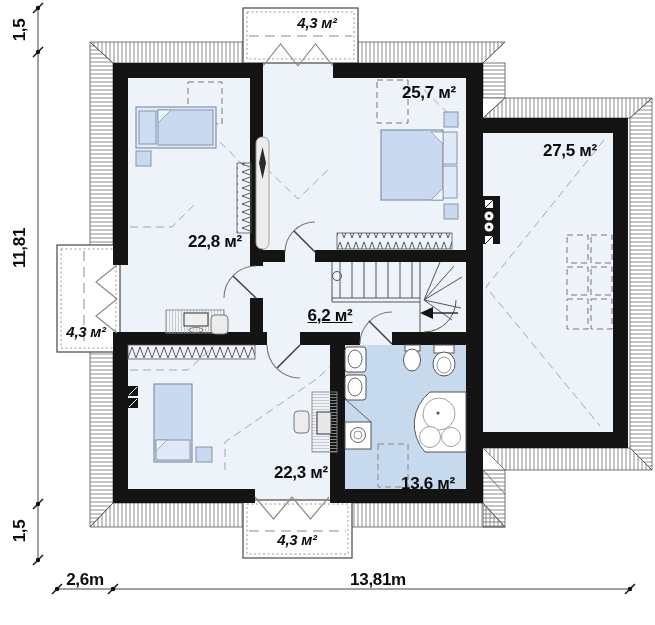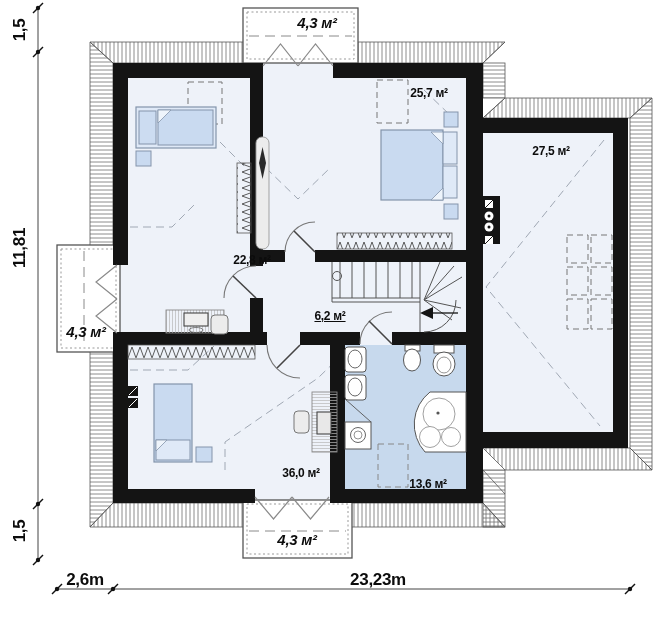--- a/index.html
+++ b/index.html
@@ -1,19 +1,19 @@
 <!DOCTYPE html>
 <html><head>
 <meta charset="utf-8">
 <style>
   html,body{margin:0;padding:0;background:#ffffff;}
   .stage{position:relative;width:655px;height:625px;background:#ffffff;overflow:hidden;
          font-family:"Liberation Sans",sans-serif;}
   .plan-svg{position:absolute;left:0;top:0;}
-  .lbl{position:absolute;transform:translate(-50%,-50%);font-weight:700;font-size:12px;
+  .lbl{position:absolute;transform:translate(-50%,-50%);font-weight:700;font-size:17px;
        color:#0c0c0c;white-space:nowrap;letter-spacing:-0.3px;}
   .lbl.dim{font-size:17px;}
   .lbl.rot{transform:translate(-50%,-50%) rotate(-90deg);}
   .lbl.small{font-size:15px;font-style:italic;}
 </style>
 </head>
 <body>
 
 <div class="stage">
 
@@ -261,30 +261,30 @@
       <line x1="52" y1="594" x2="62" y2="584"></line>
       <line x1="108" y1="594" x2="118" y2="584"></line>
       <line x1="625" y1="594" x2="635" y2="584"></line>
     </g>
     <circle cx="57" cy="589" r="2.2" fill="#111"></circle>
     <circle cx="113" cy="589" r="2.2" fill="#111"></circle>
     <circle cx="630" cy="589" r="2.2" fill="#111"></circle>
   </g>
 </svg>
 
-<div class="lbl" style="left:215px;top:260px;margin-left:37px;">22,8 м²</div>
+<div class="lbl" style="left:215px;top:242px;">22,8 м²</div>
 <div class="lbl" style="left:429px;top:93px;">25,7 м²</div>
-<div class="lbl" style="left:551px;top:151px;">27,5 м²</div>
+<div class="lbl" style="left:570px;top:151px;">27,5 м²</div>
 <div class="lbl" style="left:330px;top:316px;text-decoration:underline;">6,2 м²</div>
-<div class="lbl" style="left:301px;top:473px;">36,0 м²</div>
+<div class="lbl" style="left:301px;top:473px;">22,3 м²</div>
 <div class="lbl" style="left:428px;top:484px;">13,6 м²</div>
 
 <div class="lbl small" style="left:317px;top:22px;">4,3 м²</div>
 <div class="lbl small" style="left:86px;top:331px;">4,3 м²</div>
 <div class="lbl small" style="left:297px;top:539px;">4,3 м²</div>
 
 <div class="lbl dim rot" style="left:20px;top:30px;">1,5</div>
 <div class="lbl dim rot" style="left:20px;top:248px;">11,81</div>
 <div class="lbl dim rot" style="left:20px;top:531px;">1,5</div>
 <div class="lbl dim" style="left:85px;top:580px;">2,6m</div>
-<div class="lbl dim" style="left:378px;top:580px;">23,23m</div>
+<div class="lbl dim" style="left:378px;top:580px;">13,81m</div>
 
 </div>
 
 </body></html>

